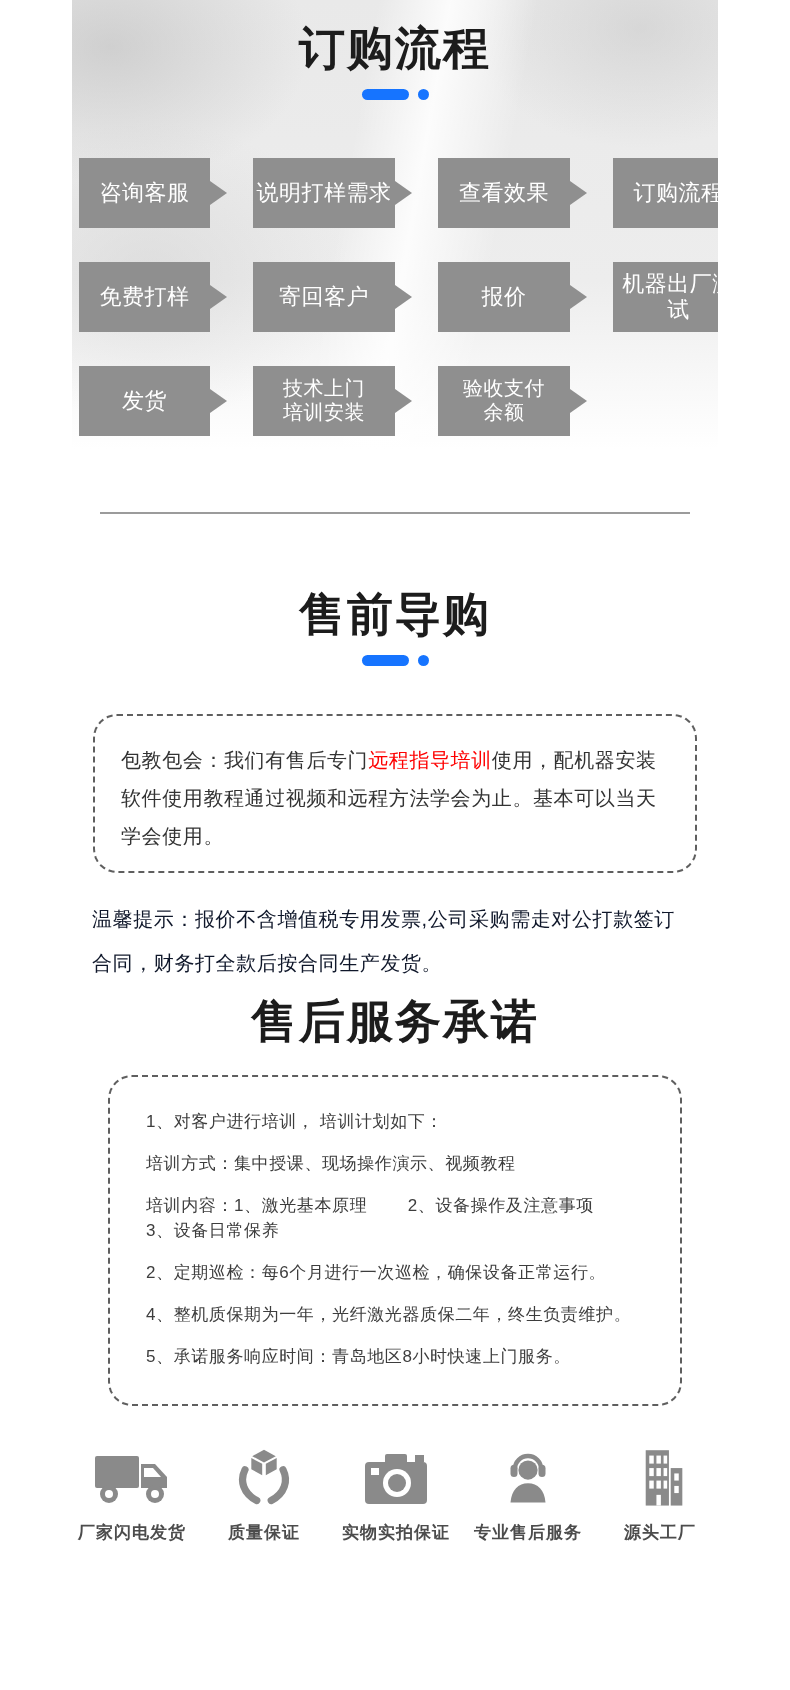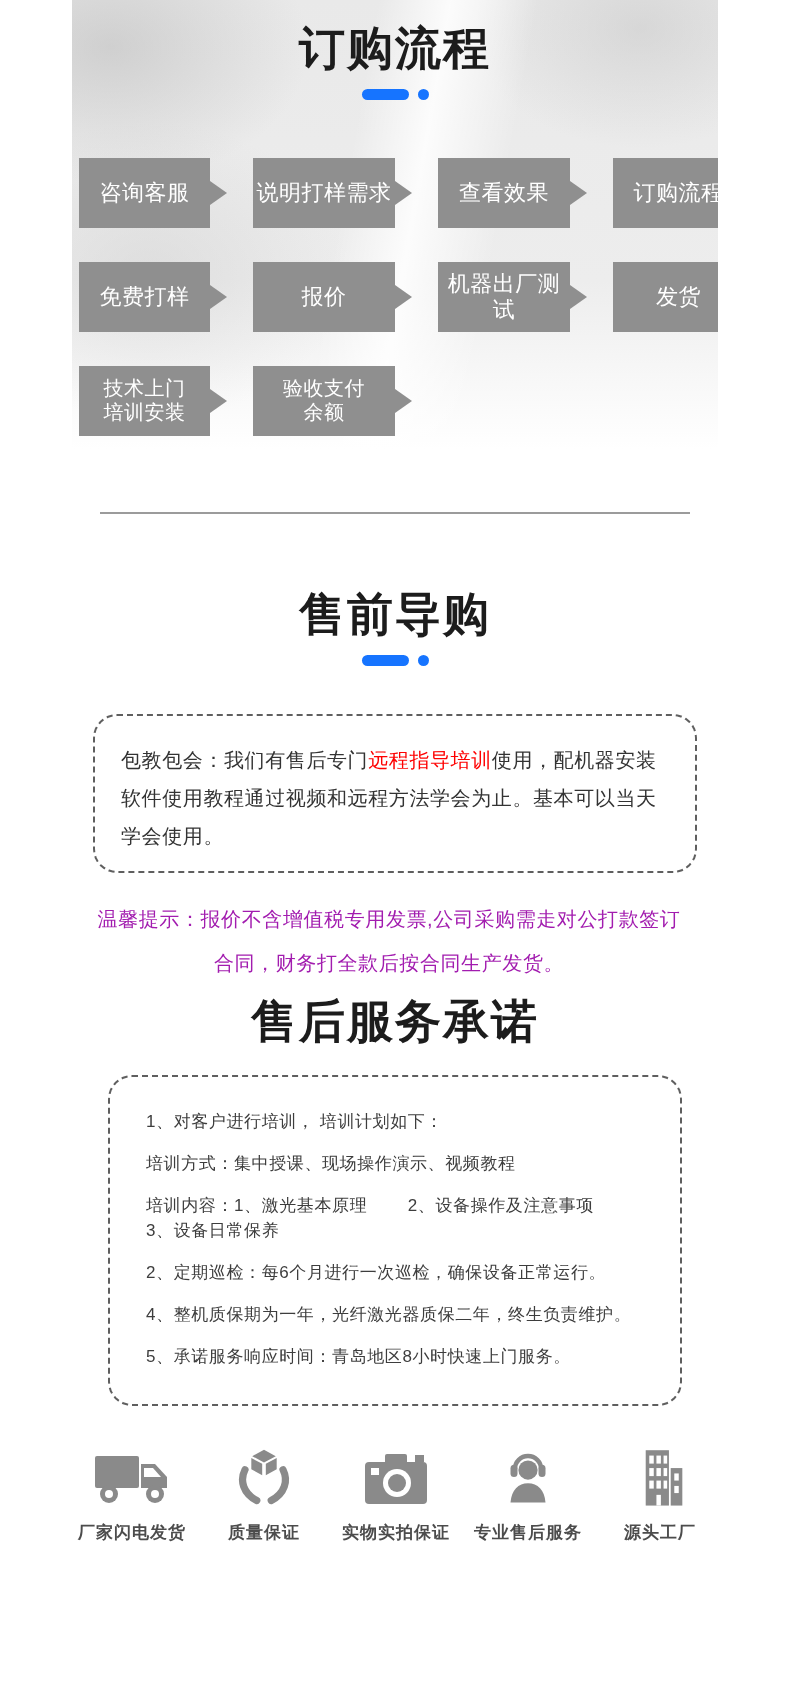--- a/index.html
+++ b/index.html
@@ -51,21 +51,21 @@
     border:2px dashed #5f5f5f; border-radius:24px; background:#ffffff;
   }
   .decl-box {
     margin:48px 21px 0 21px; padding:25px 26px 16px 26px;
     color:#333333; font-size:20px; line-height:38px; letter-spacing:.6px;
   }
   .decl-box p + p { margin-top:24px; }
   .red-text { color:#fe0000; }
 
   .tip {
-    margin:24px 32px 0 20px; color:#a21caf; font-size:20px; line-height:44px; letter-spacing:.6px;text-align:center;
+    margin:24px 32px 0 20px; color:#0f172a; font-size:20px; line-height:44px; letter-spacing:.6px;
   }
 
   
   .aftersale-title { margin-top:8px; }
   .service-box {
     margin:26px 36px 0 36px; padding:32px 24px 18px 36px;
     color:#3d3d3d; font-size:17px; letter-spacing:.6px;
   }
   .service-box .svc-line { line-height:25px; margin-bottom:17px; white-space:pre-wrap; }
 
@@ -97,20 +97,23 @@
         </div>
       <div class="step">
           <span>查看效果</span>
         </div>
       <div class="step">
           <span>订购流程</span>
         </div>
 
       <div class="step">
           <span>免费打样</span>
+        </div>
+      <div class="step">
+          <span>寄回客户</span>
         </div>
       <div class="step">
           <span>报价</span>
         </div>
 
       <div class="step">
           <span>机器出厂测试</span>
         </div>
       <div class="step">
           <span>发货</span>

